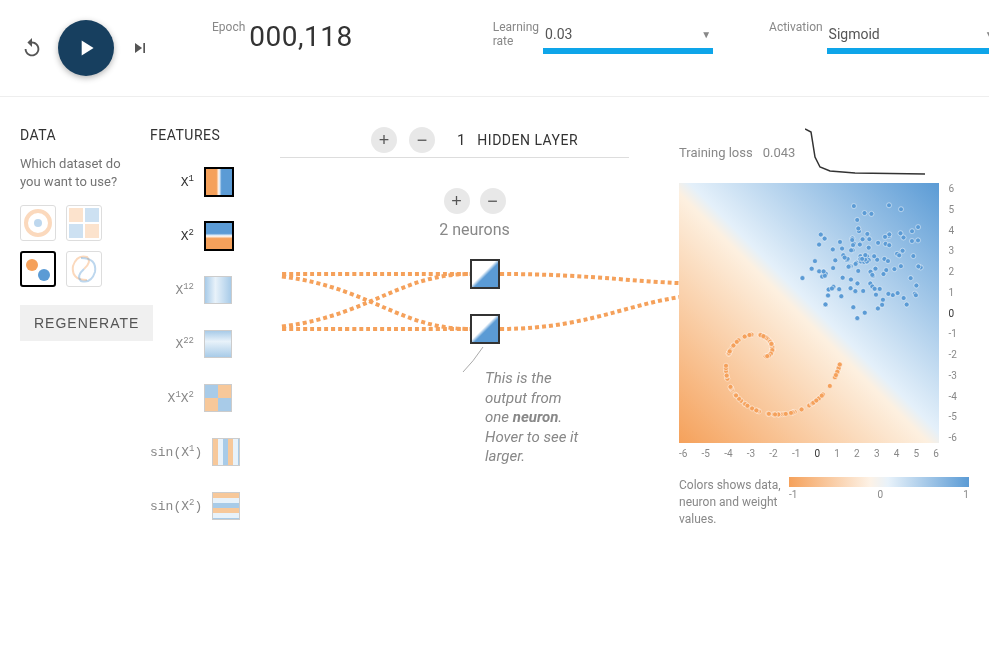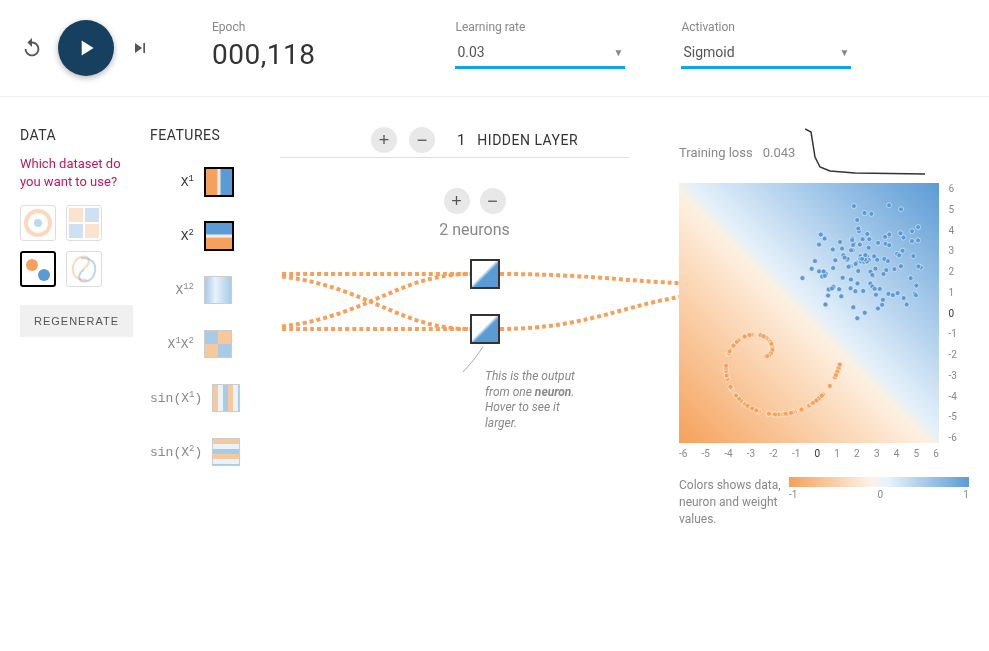--- a/index.html
+++ b/index.html
@@ -2,50 +2,50 @@
 <html><head>
 <meta charset="utf-8">
 <style>
 * { box-sizing: border-box; margin: 0; padding: 0; }
 body { font-family: -apple-system, BlinkMacSystemFont, "Segoe UI", Roboto, Arial, sans-serif; background: #fff; color: #333; width: 989px; }
 .top-bar { display: flex; align-items: flex-start; padding: 20px 20px 20px 20px; gap: 20px; border-bottom: 1px solid #eee; }
 .controls { display: flex; align-items: center; gap: 14px; }
 .icon-btn { width: 24px; height: 24px; cursor: pointer; display: flex; align-items: center; justify-content: center; fill: #555; }
 .play-btn { width: 56px; height: 56px; border-radius: 50%; background: #173f5f; display: flex; align-items: center; justify-content: center; cursor: pointer; box-shadow: 0 2px 6px rgba(0,0,0,0.3); }
 .play-btn svg { fill: #fff; }
-.param { display: flex; flex-direction: column; gap: 4px; }
+.param { display: flex; flex-direction: row; gap: 4px; }
 .param-label { font-size: 12px; color: #888; }
 .epoch-val { font-size: 28px; color: #333; letter-spacing: 0.5px; }
-.select-row { display: flex; align-items: center; justify-content: space-between; border-bottom: 3px solid #0ea5e9; padding: 6px 2px; font-size: 14px; color: #555; min-width: 170px; cursor: pointer; }
+.select-row { display: flex; align-items: center; justify-content: space-between; border-bottom: 6px solid #0ea5e9; padding: 6px 2px; font-size: 14px; color: #555; min-width: 170px; cursor: pointer; }
 .caret { font-size: 10px; color: #888; }
 .main { display: flex; padding: 30px 20px 20px 20px; gap: 10px; position: relative; }
 .col-header { font-size: 14px; letter-spacing: 0.5px; color: #333; margin-bottom: 12px; font-weight: 400; }
-.help-text { font-size: 13px; color: #be185d; line-height: 1.4; margin-bottom: 14px; }
+.help-text { font-size: 13px; color: #737373; line-height: 1.4; margin-bottom: 14px; }
 .data-col { width: 120px; }
 .dataset-grid { display: grid; grid-template-columns: 36px 36px; gap: 10px; margin-bottom: 18px; }
 .dataset-thumb { width: 36px; height: 36px; border: 1px solid #ddd; border-radius: 3px; cursor: pointer; position: relative; overflow: hidden; }
 .dataset-thumb.selected { border: 2px solid #000; }
-.regen-btn { background: #f0f0f0; border: none; padding: 10px 14px; font-size: 11px; letter-spacing: 1px; color: #555; cursor: pointer; text-align: center; }
+.regen-btn { background: #f0f0f0; border: none; padding: 10px 14px; font-size: 14px; letter-spacing: 1px; color: #555; cursor: pointer; text-align: center; }
 .features-col { width: 120px; }
 .feature-row { display: flex; align-items: center; gap: 10px; height: 54px; }
 .feature-label { font-size: 13px; color: #888; min-width: 44px; text-align: right; font-family: Liberation Mono, monospace; }
 .feature-label sup { font-size: 9px; }
 .feature-label.active { color: #333; }
 .feature-thumb { width: 28px; height: 28px; border: 1px solid #ccc; cursor: pointer; }
 .feature-thumb.active { border: 2px solid #000; width: 30px; height: 30px; }
 .network-col { flex: 1; position: relative; }
 .layer-controls { display: flex; align-items: center; justify-content: center; gap: 12px; margin-bottom: 4px; }
 .round-btn { width: 26px; height: 26px; border-radius: 50%; background: #e8e8e8; display: flex; align-items: center; justify-content: center; font-size: 18px; color: #555; cursor: pointer; border: none; }
 .layer-title { font-size: 14px; letter-spacing: 0.5px; }
 .layer-divider { border-bottom: 1px solid #ddd; margin: 4px 40px 30px 0; }
 .neuron-controls { display: flex; align-items: center; justify-content: center; gap: 10px; }
 .neuron-count-label { font-size: 16px; color: #888; text-align: center; margin-top: 6px; }
 .network-canvas { position: relative; height: 300px; }
 .neuron-box { position: absolute; width: 30px; height: 30px; border: 2px solid #333; background: linear-gradient(135deg, #fff 0%, #fff 45%, #5b9bd5 55%, #5b9bd5 100%); cursor: pointer; }
-.callout { position: absolute; font-size: 12px; font-style: italic; color: #888; width: 100px; line-height: 1.3; }
+.callout { position: absolute; font-size: 15px; font-style: italic; color: #888; width: 100px; line-height: 1.3; }
 .output-col { width: 290px; }
 .loss-row { font-size: 13px; color: #888; margin-bottom: 4px; display: flex; align-items: center; gap: 10px; }
 .loss-chart { width: 120px; height: 50px; }
 .output-plot { width: 260px; height: 260px; position: relative; margin-top: 6px; }
 .axis-labels-y { position: absolute; right: -18px; top: 0; height: 100%; display: flex; flex-direction: column; justify-content: space-between; font-size: 10px; color: #888; }
 .axis-labels-x { position: absolute; bottom: -16px; left: 0; width: 100%; display: flex; justify-content: space-between; font-size: 10px; color: #888; }
 .colormap-row { display: flex; margin-top: 34px; align-items: flex-start; }
 .colormap-text { font-size: 12px; color: #888; line-height: 1.4; width: 110px; }
 .colormap-bar { flex: 1; }
 .colormap-gradient { height: 10px; background: linear-gradient(90deg, #f5a15b 0%, #fdf2e6 45%, #e8f2fa 55%, #5b9bd5 100%); }
@@ -136,20 +136,24 @@
           <div class="feature-label active">X<sup>1</sup></div>
           <div class="feature-thumb active" style="background: linear-gradient(90deg, rgb(245, 161, 91) 0%, rgb(245, 161, 91) 40%, rgb(255, 255, 255) 50%, rgb(91, 155, 213) 60%, rgb(91, 155, 213) 100%);"></div>
         </div>
         <div class="feature-row">
           <div class="feature-label active">X<sup>2</sup></div>
           <div class="feature-thumb active" style="background: linear-gradient(rgb(91, 155, 213) 0%, rgb(91, 155, 213) 40%, rgb(255, 255, 255) 50%, rgb(245, 161, 91) 60%, rgb(245, 161, 91) 100%);"></div>
         </div>
         <div class="feature-row">
           <div class="feature-label">X<sup>1</sup><sup>2</sup></div>
           <div class="feature-thumb" style="background: linear-gradient(90deg, rgb(168, 203, 232) 0%, rgb(232, 242, 250) 40%, rgb(168, 203, 232) 100%);"></div>
+        </div>
+        <div class="feature-row">
+          <div class="feature-label">X<sup>2</sup><sup>2</sup></div>
+          <div class="feature-thumb" style="background: linear-gradient(rgb(168, 203, 232) 0%, rgb(232, 242, 250) 40%, rgb(168, 203, 232) 100%);"></div>
         </div>
         <div class="feature-row">
           <div class="feature-label">X<sup>1</sup>X<sup>2</sup></div>
           <div class="feature-thumb" style="background: conic-gradient(rgb(247, 200, 154) 0deg, rgb(247, 200, 154) 90deg, rgb(168, 203, 232) 90deg, rgb(168, 203, 232) 180deg, rgb(247, 200, 154) 180deg, rgb(247, 200, 154) 270deg, rgb(168, 203, 232) 270deg, rgb(168, 203, 232) 360deg);"></div>
         </div>
         <div class="feature-row">
           <div class="feature-label">sin(X<sup>1</sup>)</div>
           <div class="feature-thumb" style="background: repeating-linear-gradient(90deg, rgb(247, 200, 154) 0px, rgb(247, 200, 154) 5px, rgb(232, 242, 250) 5px, rgb(232, 242, 250) 10px, rgb(168, 203, 232) 10px, rgb(168, 203, 232) 15px);"></div>
         </div>
         <div class="feature-row">

